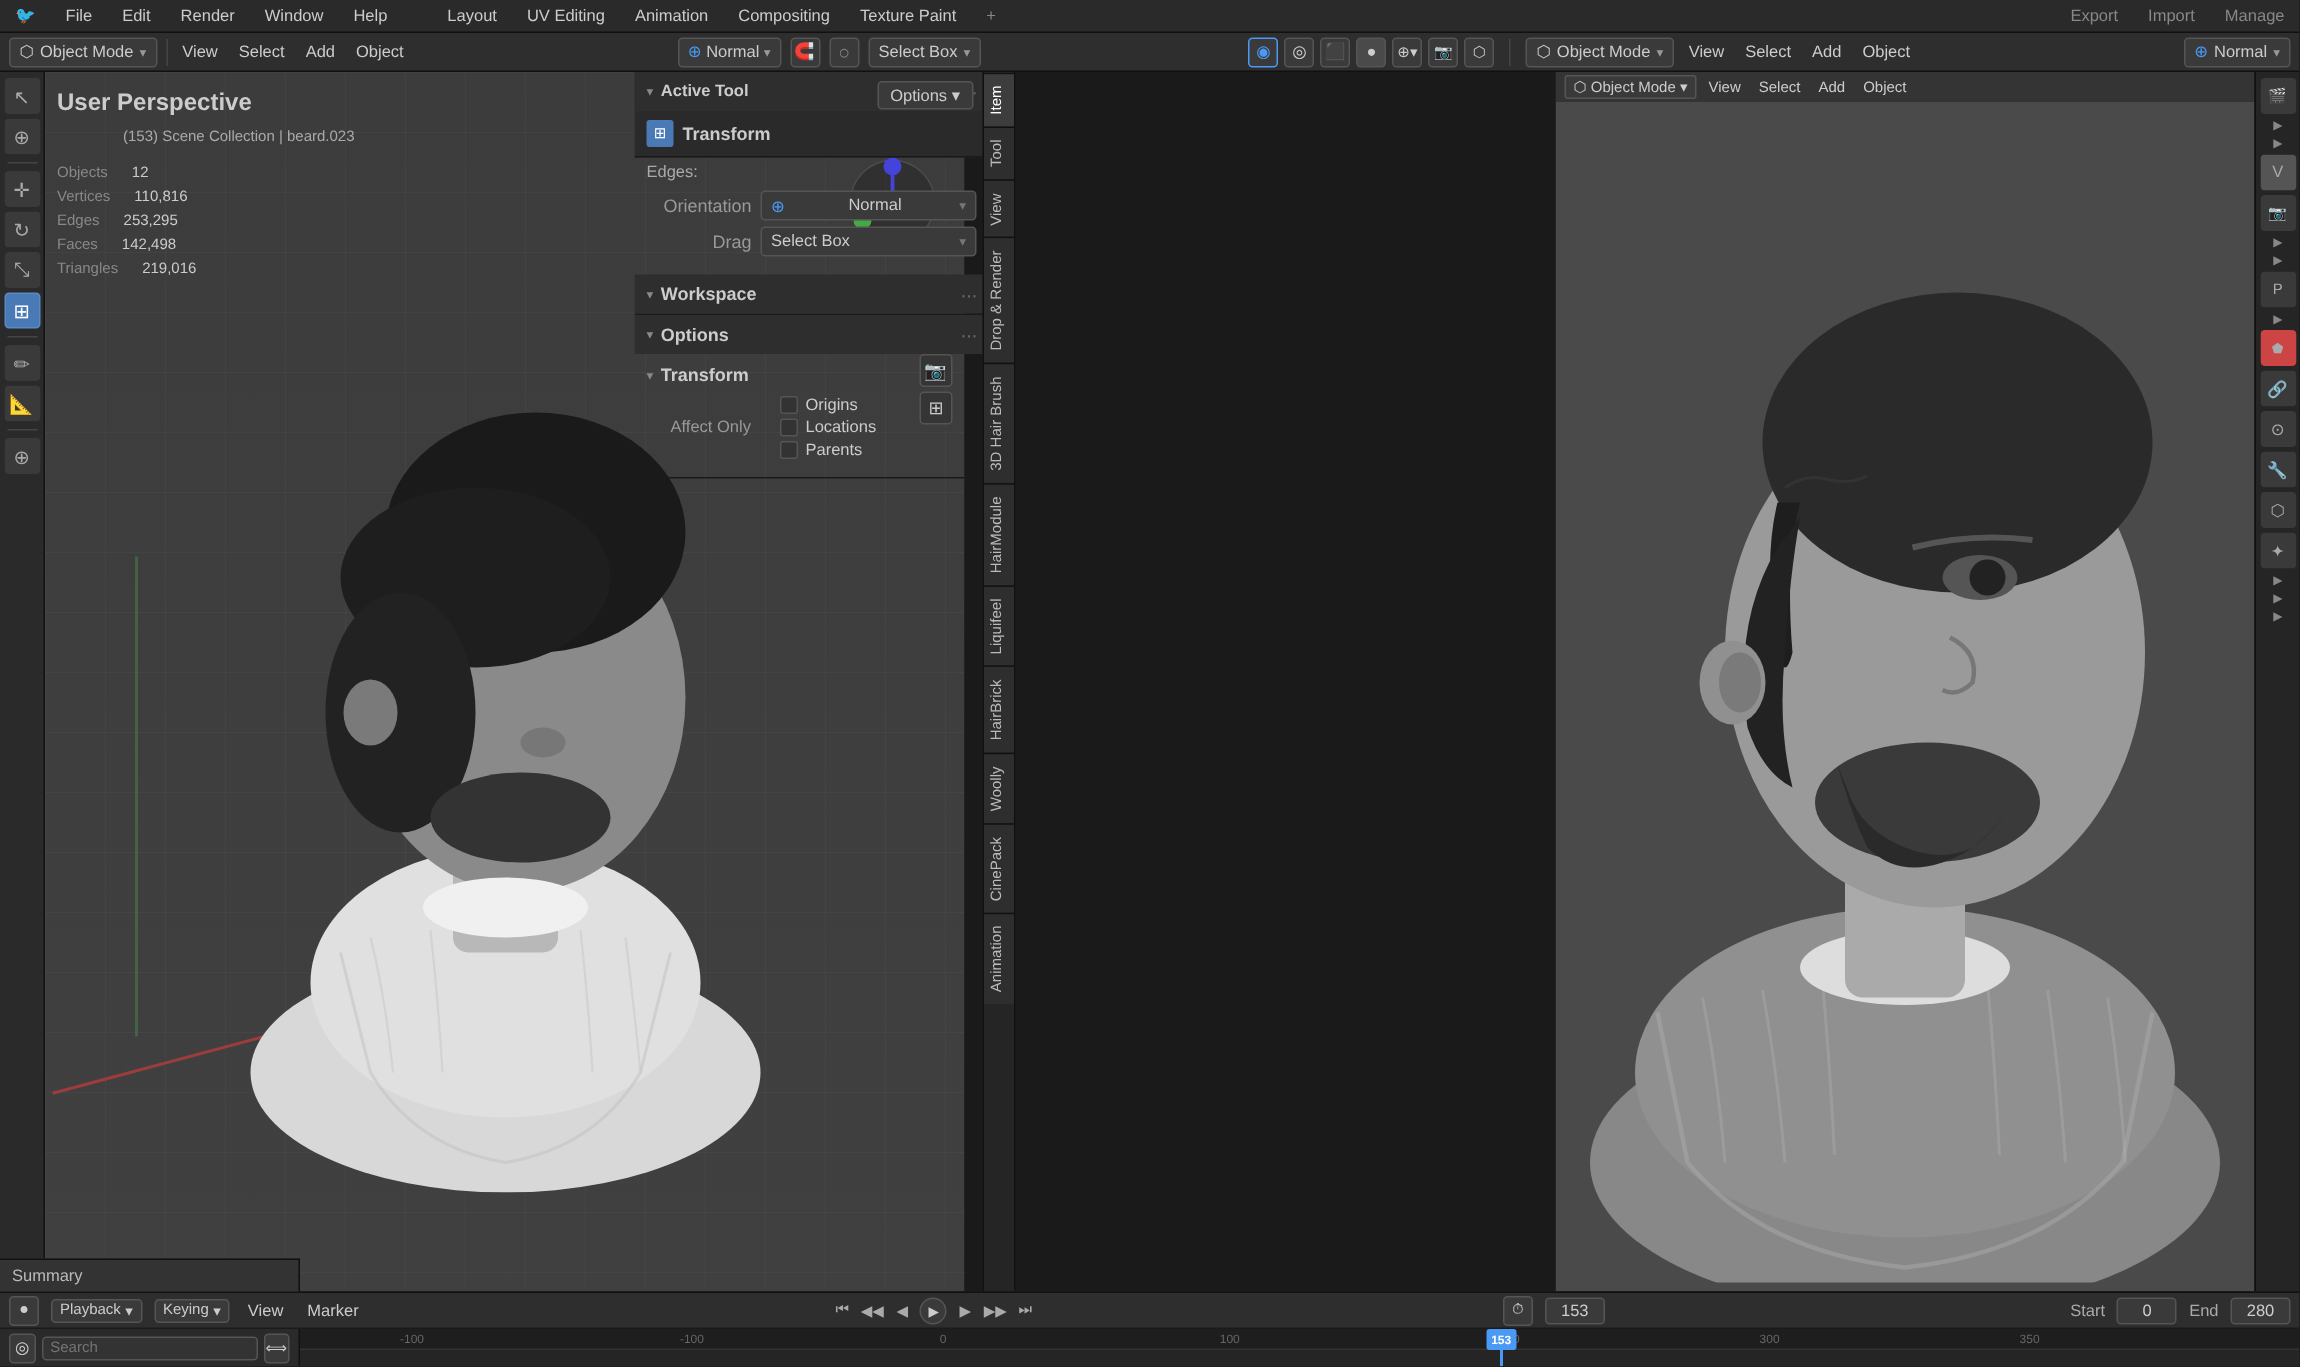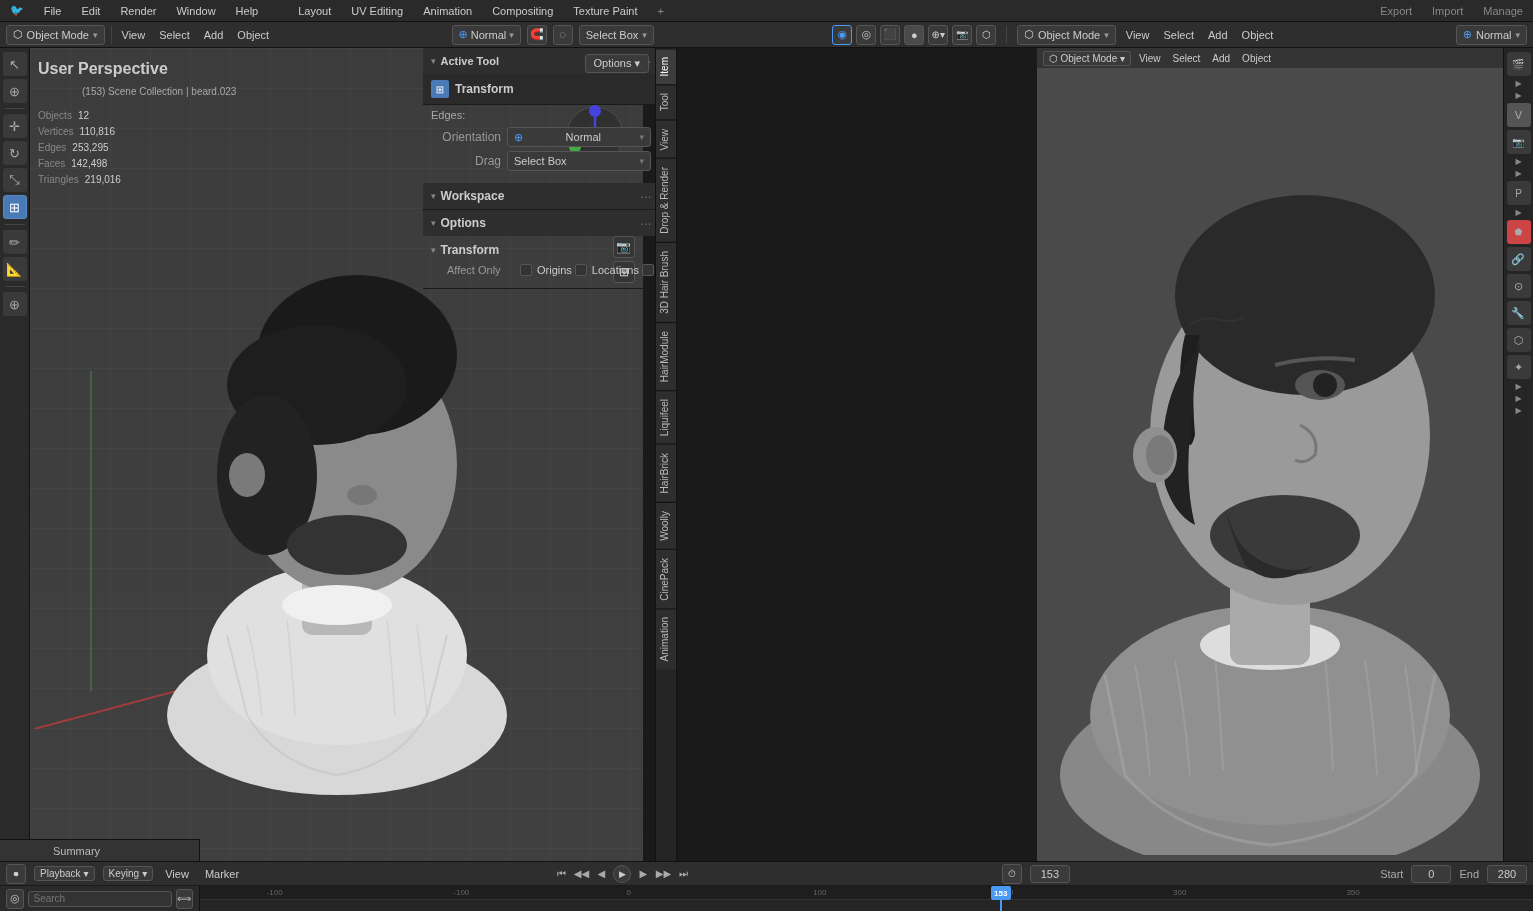--- a/index.html
+++ b/index.html
@@ -138,21 +138,21 @@
     .stats-overlay {
       position: absolute;
       top: 8px;
       left: 8px;
       font-size: 10px;
       color: #aaaaaa;
       line-height: 1.6;
     }
     .stats-row {
       display: flex;
-      gap: 6px;
+      gap: 16px;
     }
     .stats-label { color: #888; }
     .stats-value { color: #ccc; }
     .viewport-label {
       font-size: 16px;
       color: #ccc;
       font-weight: bold;
       margin-bottom: 2px;
     }
     .viewport-sublabel {
@@ -277,21 +277,21 @@
       padding-left: 16px;
       gap: 8px;
     }
     .affect-label {
       font-size: 11px;
       color: #999;
       min-width: 65px;
     }
     .checkboxes-group {
       display: flex;
-      flex-direction: row;
+      flex-direction: column;
       gap: 3px;
     }
     .checkbox-row {
       display: flex;
       align-items: center;
       gap: 5px;
     }
     .checkbox-box {
       width: 12px;
       height: 12px;
@@ -958,14 +958,14 @@
       </div>
 
       <div style="position:absolute;top:0;bottom:0;left:60%;width:2px;background:#4a9af5;">
         <div style="position:absolute;top:0;left:-9px;width:20px;height:14px;background:#4a9af5;border-radius:2px;display:flex;align-items:center;justify-content:center;font-size:8px;color:#fff;font-weight:bold;">153</div>
       </div>
     </div>
   </div>
 </div>
 
 <div style="position:absolute;bottom:50px;left:0;width:200px;height:22px;background:#333;display:flex;align-items:center;padding:0 8px;z-index:200;border-top:1px solid #111;border-right:1px solid #111;">
-  <span style="font-size:11px;color:#bbb;margin-left:45px;">Summary</span>
+  <span style="font-size:11px;color:#bbb;">Summary</span>
 </div>
 
 </body></html>

